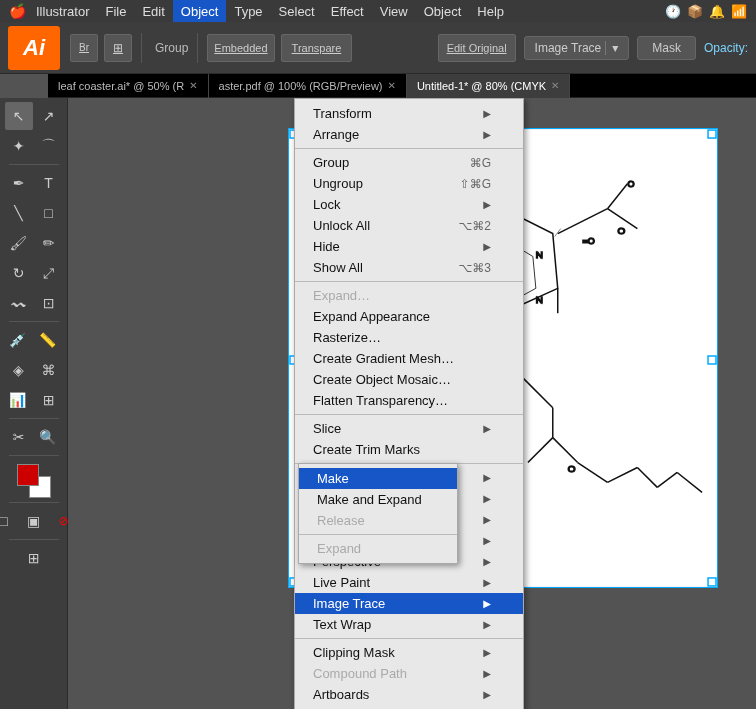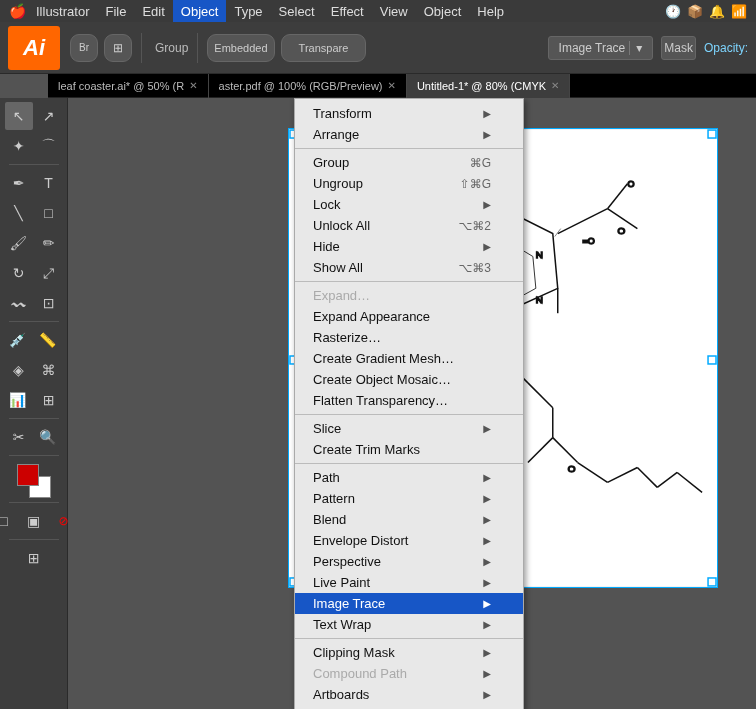--- a/index.html
+++ b/index.html
@@ -77,27 +77,28 @@
       font-weight: bold;
       font-style: italic;
       border-radius: 3px;
       margin-right: 4px;
     }
     .toolbar-btn {
       width: 28px;
       height: 28px;
       background: #555;
       border: 1px solid #666;
-      border-radius: 9px;
+      border-radius: 2px;
       display: flex;
       align-items: center;
       justify-content: center;
       color: #ccc;
       font-size: 11px;
       cursor: pointer;
+      text-decoration: underline;
     }
     .toolbar-sep {
       width: 1px;
       height: 30px;
       background: #555;
       margin: 0 3px;
     }
     .toolbar-label {
       color: #bbb;
       font-size: 12px;
@@ -118,21 +119,21 @@
       border-radius: 3px;
       cursor: pointer;
       display: flex;
       align-items: center;
       gap: 4px;
     }
     .mask-btn {
       background: #555;
       border: 1px solid #666;
       color: #ccc;
-      padding: 4px 2px;
+      padding: 4px 14px;
       font-size: 12px;
       border-radius: 3px;
       cursor: pointer;
     }
     .opacity-label {
       color: #7dd3fc;
       font-size: 12px;
     }
 
     
@@ -343,22 +344,23 @@
 </div>
 
 <div class="app-toolbar">
   <div class="app-logo">Ai</div>
   <div class="toolbar-btn" style="font-size:10px; color:#ccc;">Br</div>
   <div class="toolbar-btn" style="font-size:12px;">⊞</div>
   <div class="toolbar-sep"></div>
   <div class="toolbar-label">Group</div>
   <div class="toolbar-sep"></div>
   <div class="toolbar-btn" style="width:auto; padding: 0 6px; font-size:11px; background:#555;">Embedded</div>
-  <div class="toolbar-btn" style="width:auto; padding: 0 17px; font-size:11px; background:#555;">Transpare</div>
+  <div class="toolbar-btn" style="width:auto; padding: 0 10px; font-size:11px; background:#555;">Transpare</div>
   <div class="toolbar-right">
+    <div class="toolbar-btn" style="width:auto; padding:0 8px; font-size:11px;">Edit Original</div>
     <div class="trace-btn">
       <span>Image Trace</span>
       <span style="border-left:1px solid #777; padding-left:6px;">▾</span>
     </div>
     <div class="mask-btn">Mask</div>
     <span class="opacity-label">Opacity:</span>
   </div>
 </div>
 
 <div class="tabs-bar">
@@ -620,15 +622,30 @@
       <div class="menu-item">
         <span>Artboards</span>
         <span class="menu-arrow">▶</span>
       </div>
       <div class="menu-item">
         <span>Graph</span>
 
       </div>
     </div>
 
+    <div class="submenu">
+      <div class="menu-item highlighted">
+        <span>Make</span>
+      </div>
+      <div class="menu-item">
+        <span>Make and Expand</span>
+      </div>
+      <div class="menu-item disabled">
+        <span>Release</span>
+      </div>
+      <div class="menu-sep"></div>
+      <div class="menu-item disabled">
+        <span>Expand</span>
+      </div>
+    </div>
 
   </div>
 </div>
 
 </body></html>

